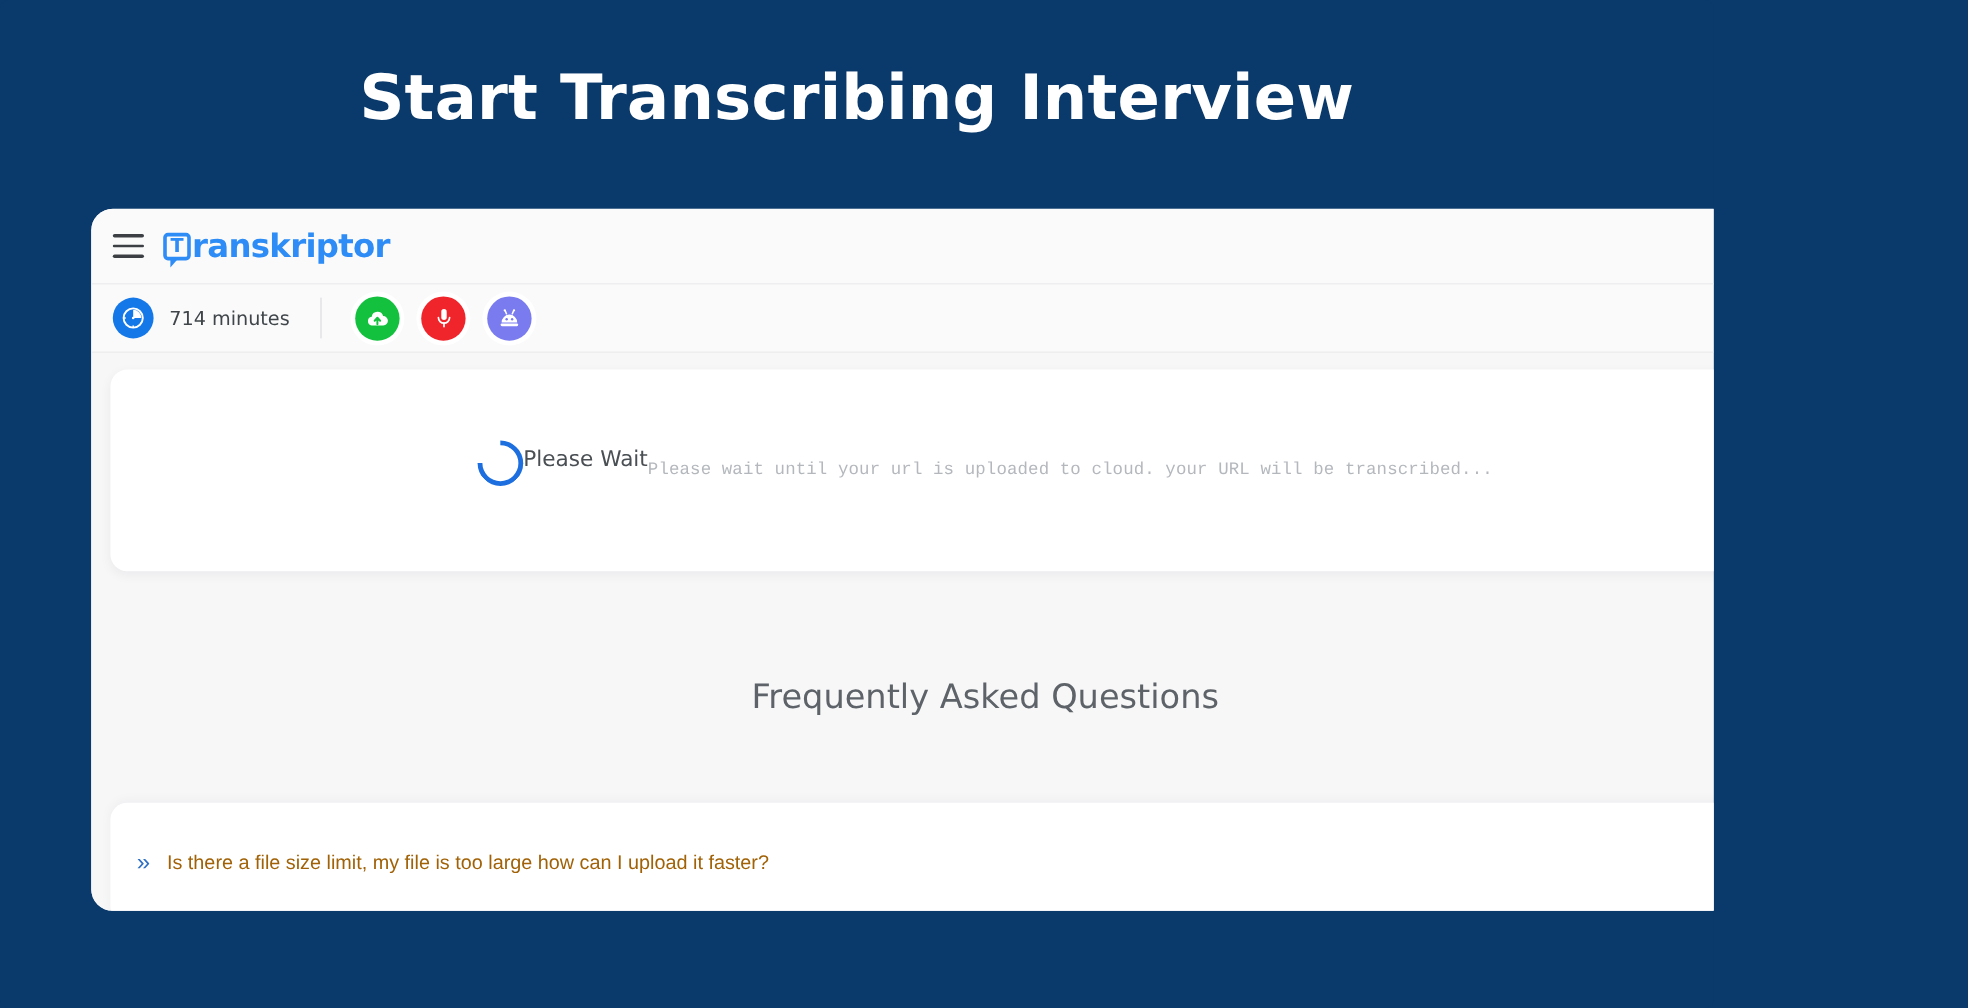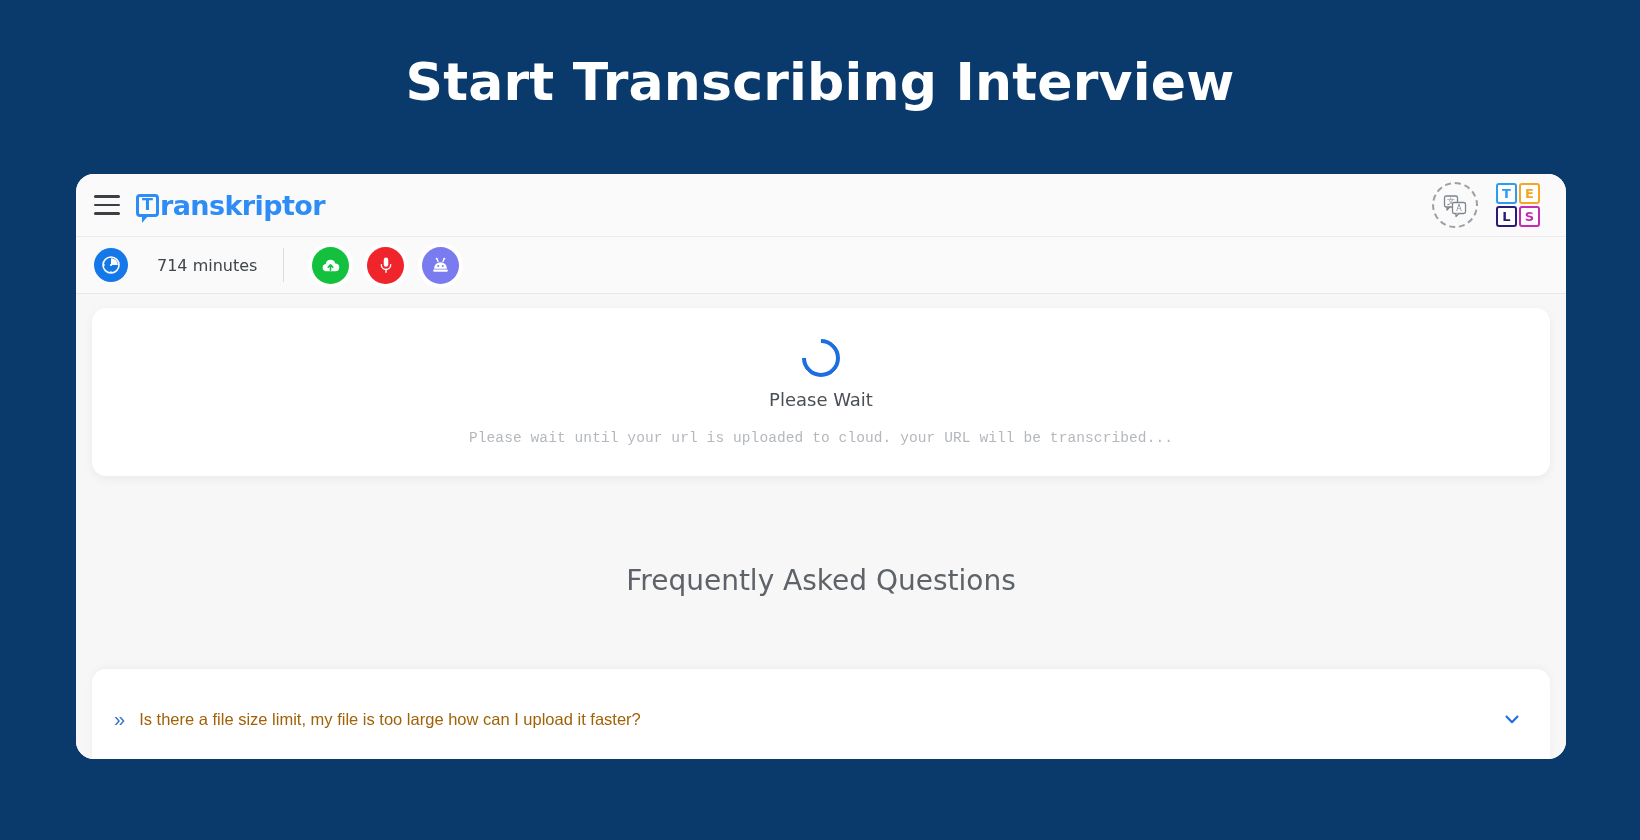--- a/index.html
+++ b/index.html
@@ -7,21 +7,21 @@
   body {
     width: 1640px;
     height: 840px;
     overflow: hidden;
     background: #0a3a6b;
     font-family: "Liberation Sans", sans-serif;
   }
 
   #stage {
     position: relative;
-    width: 1640px;
+    width: 1428px;
     height: 840px;
     background: #0a3a6b;
     border-radius: 7px;
     overflow: hidden;
   }
 
   
   .page-title {
     position: absolute;
     top: 52px;
@@ -163,21 +163,21 @@
     border-bottom: 1px solid #e8e8ea;
     display: flex;
     align-items: center;
     padding-left: 18px;
     flex: none;
   }
 
   .minutes-group {
     display: flex;
     align-items: center;
-    gap: 29px;
+    gap: 13px;
     padding-right: 26px;
     border-right: 1px solid #dcdcdf;
     height: 34px;
   }
   .clock-badge {
     width: 34px; height: 34px;
     border-radius: 50%;
     background: #1478e8;
     display: flex;
     align-items: center;
@@ -216,21 +216,21 @@
     padding: 14px 16px 0 16px;
     overflow: hidden;
   }
 
   .wait-card {
     background: #ffffff;
     border-radius: 14px;
     height: 168px;
     box-shadow: 0 3px 10px rgba(20,25,40,0.055);
     display: flex;
-    flex-direction: column;
+    flex-direction: row;
     align-items: center;
     justify-content: center;
   }
 
   .spinner {
     width: 38px; height: 38px;
     border: 4.5px solid #1d6fe0;
     border-radius: 50%;
     border-top-color: transparent;
     transform: rotate(-45deg);

